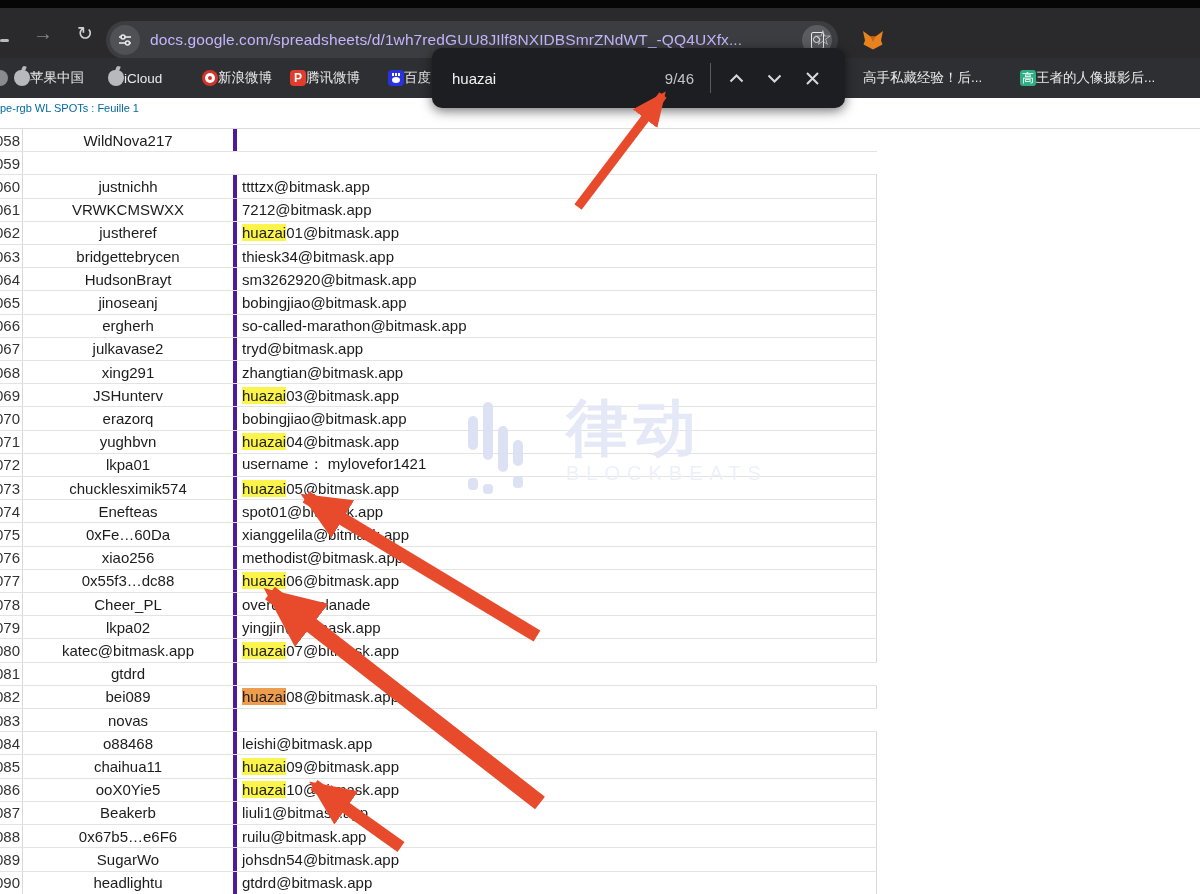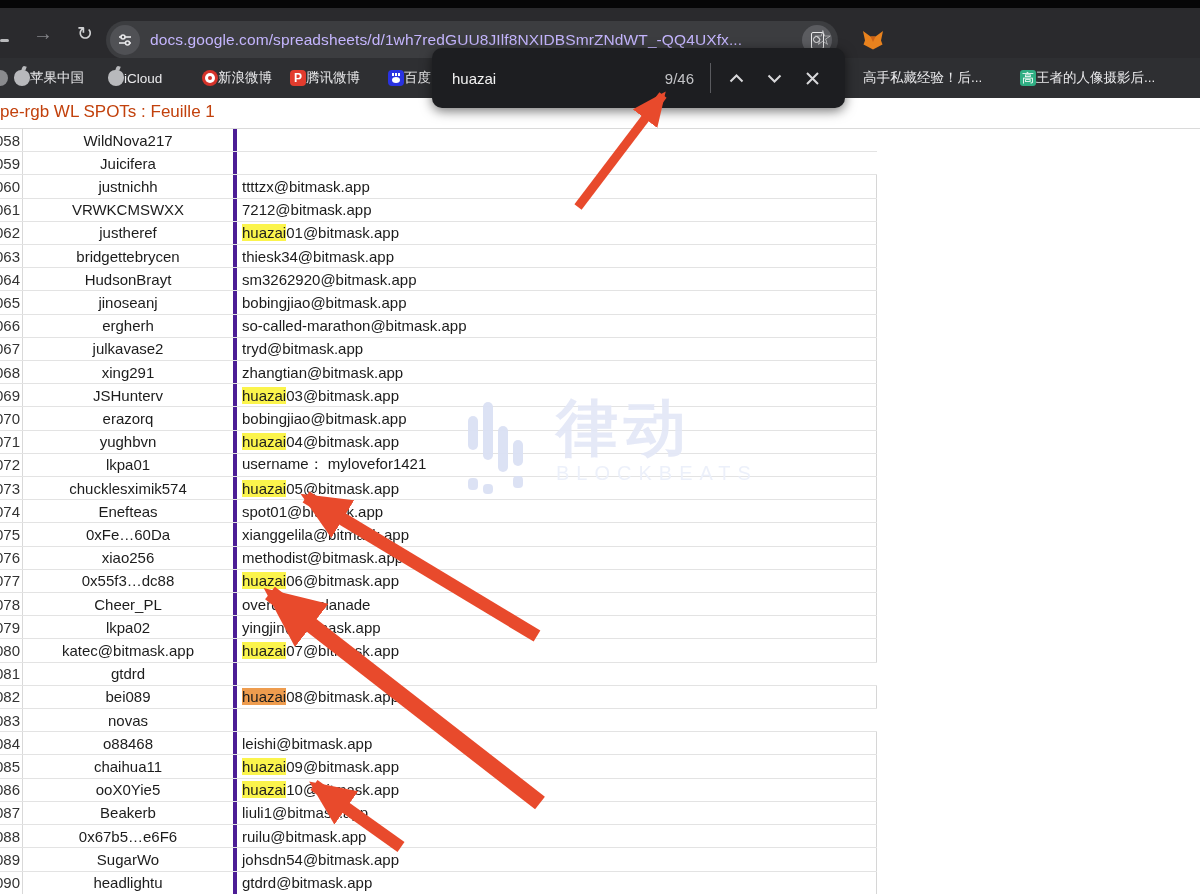--- a/index.html
+++ b/index.html
@@ -58,34 +58,34 @@
   .fav.gao{background:#2fae83;border-radius:3px;color:#fff;font-size:12px;display:flex;align-items:center;justify-content:center;}
   
   .findbar{position:absolute;left:432px;top:48px;width:413px;height:60px;background:#1d1e21;border-radius:10px;
     box-shadow:0 3px 12px rgba(0,0,0,.55);display:flex;align-items:center;z-index:40;padding:0 14px 0 20px;box-sizing:border-box;}
   .find-query{color:#f2f2f2;font-size:15px;flex:1 1 auto;}
   .find-count{color:#c3c4c7;font-size:15px;margin-right:16px;}
   .find-div{width:1px;height:30px;background:#5a5b5f;margin-right:6px;}
   .find-btn{width:38px;height:38px;display:flex;align-items:center;justify-content:center;border-radius:50%;}
   
   .page{position:absolute;left:0;top:98px;width:1200px;height:796px;background:#fff;}
-  .sheet-title{position:absolute;left:0;top:4px;font-size:17px;color:#c2410c;white-space:nowrap;}
+  .sheet-title{position:absolute;left:0;top:4px;font-size:11px;color:#0369a1;white-space:nowrap;}
   .table-top{position:absolute;left:0;top:30px;width:1200px;height:1px;background:#dadada;}
   .rows{position:absolute;left:0;top:31px;width:1200px;}
   .row{display:flex;height:23.212px;box-sizing:border-box;border-bottom:1px solid #e3e3e3;align-items:stretch;width:877px;}
   .c{display:flex;align-items:center;font-size:15px;color:#1c1c1c;box-sizing:border-box;overflow:hidden;white-space:nowrap;}
   .c-n{width:23px;border-right:1px solid #d9d9d9;justify-content:flex-end;padding-right:2px;color:#333;}
   .c-u{width:214px;border-right:4px solid #4c1d95;justify-content:center;}
   .c-e{width:640px;border-right:1px solid #d6d6d6;padding-left:5px;}
   .hl{background:#fbf44c;}
   .hl.active{background:#ee9c4e;}
   
   .watermark{position:absolute;left:468px;top:396px;width:310px;height:110px;z-index:5;pointer-events:none;
     display:flex;align-items:flex-start;opacity:.95;}
-  .wm-text{margin-left:18px;}
+  .wm-text{margin-left:28px;}
   .wm-cn{font-size:62px;line-height:64px;font-weight:bold;color:#e4e8f7;letter-spacing:6px;}
   .wm-en{font-size:20px;font-weight:normal;color:#ecEFf9;color:#ecf0fa;letter-spacing:7px;margin-top:2px;}
   
   .arrows-svg{position:absolute;left:0;top:0;width:1200px;height:894px;z-index:50;pointer-events:none;}
 </style>
 </head>
 <body>
 
 <div class="top-strip"></div>
 
@@ -175,21 +175,20 @@
 <div class="page">
   <div class="sheet-title">pe-rgb WL SPOTs : Feuille 1</div>
   <div class="table-top"></div>
   <div class="rows">
       <div class="row">
         <div class="c c-n">058</div>
         <div class="c c-u">WildNova217</div>
       </div>
       <div class="row">
         <div class="c c-n">059</div>
-        <div class="c c-u">Juicifera</div>
       </div>
       <div class="row">
         <div class="c c-n">060</div>
         <div class="c c-u">justnichh</div>
         <div class="c c-e">ttttzx@bitmask.app</div>
       </div>
       <div class="row">
         <div class="c c-n">061</div>
         <div class="c c-u">VRWKCMSWXX</div>
         <div class="c c-e">7212@bitmask.app</div>

